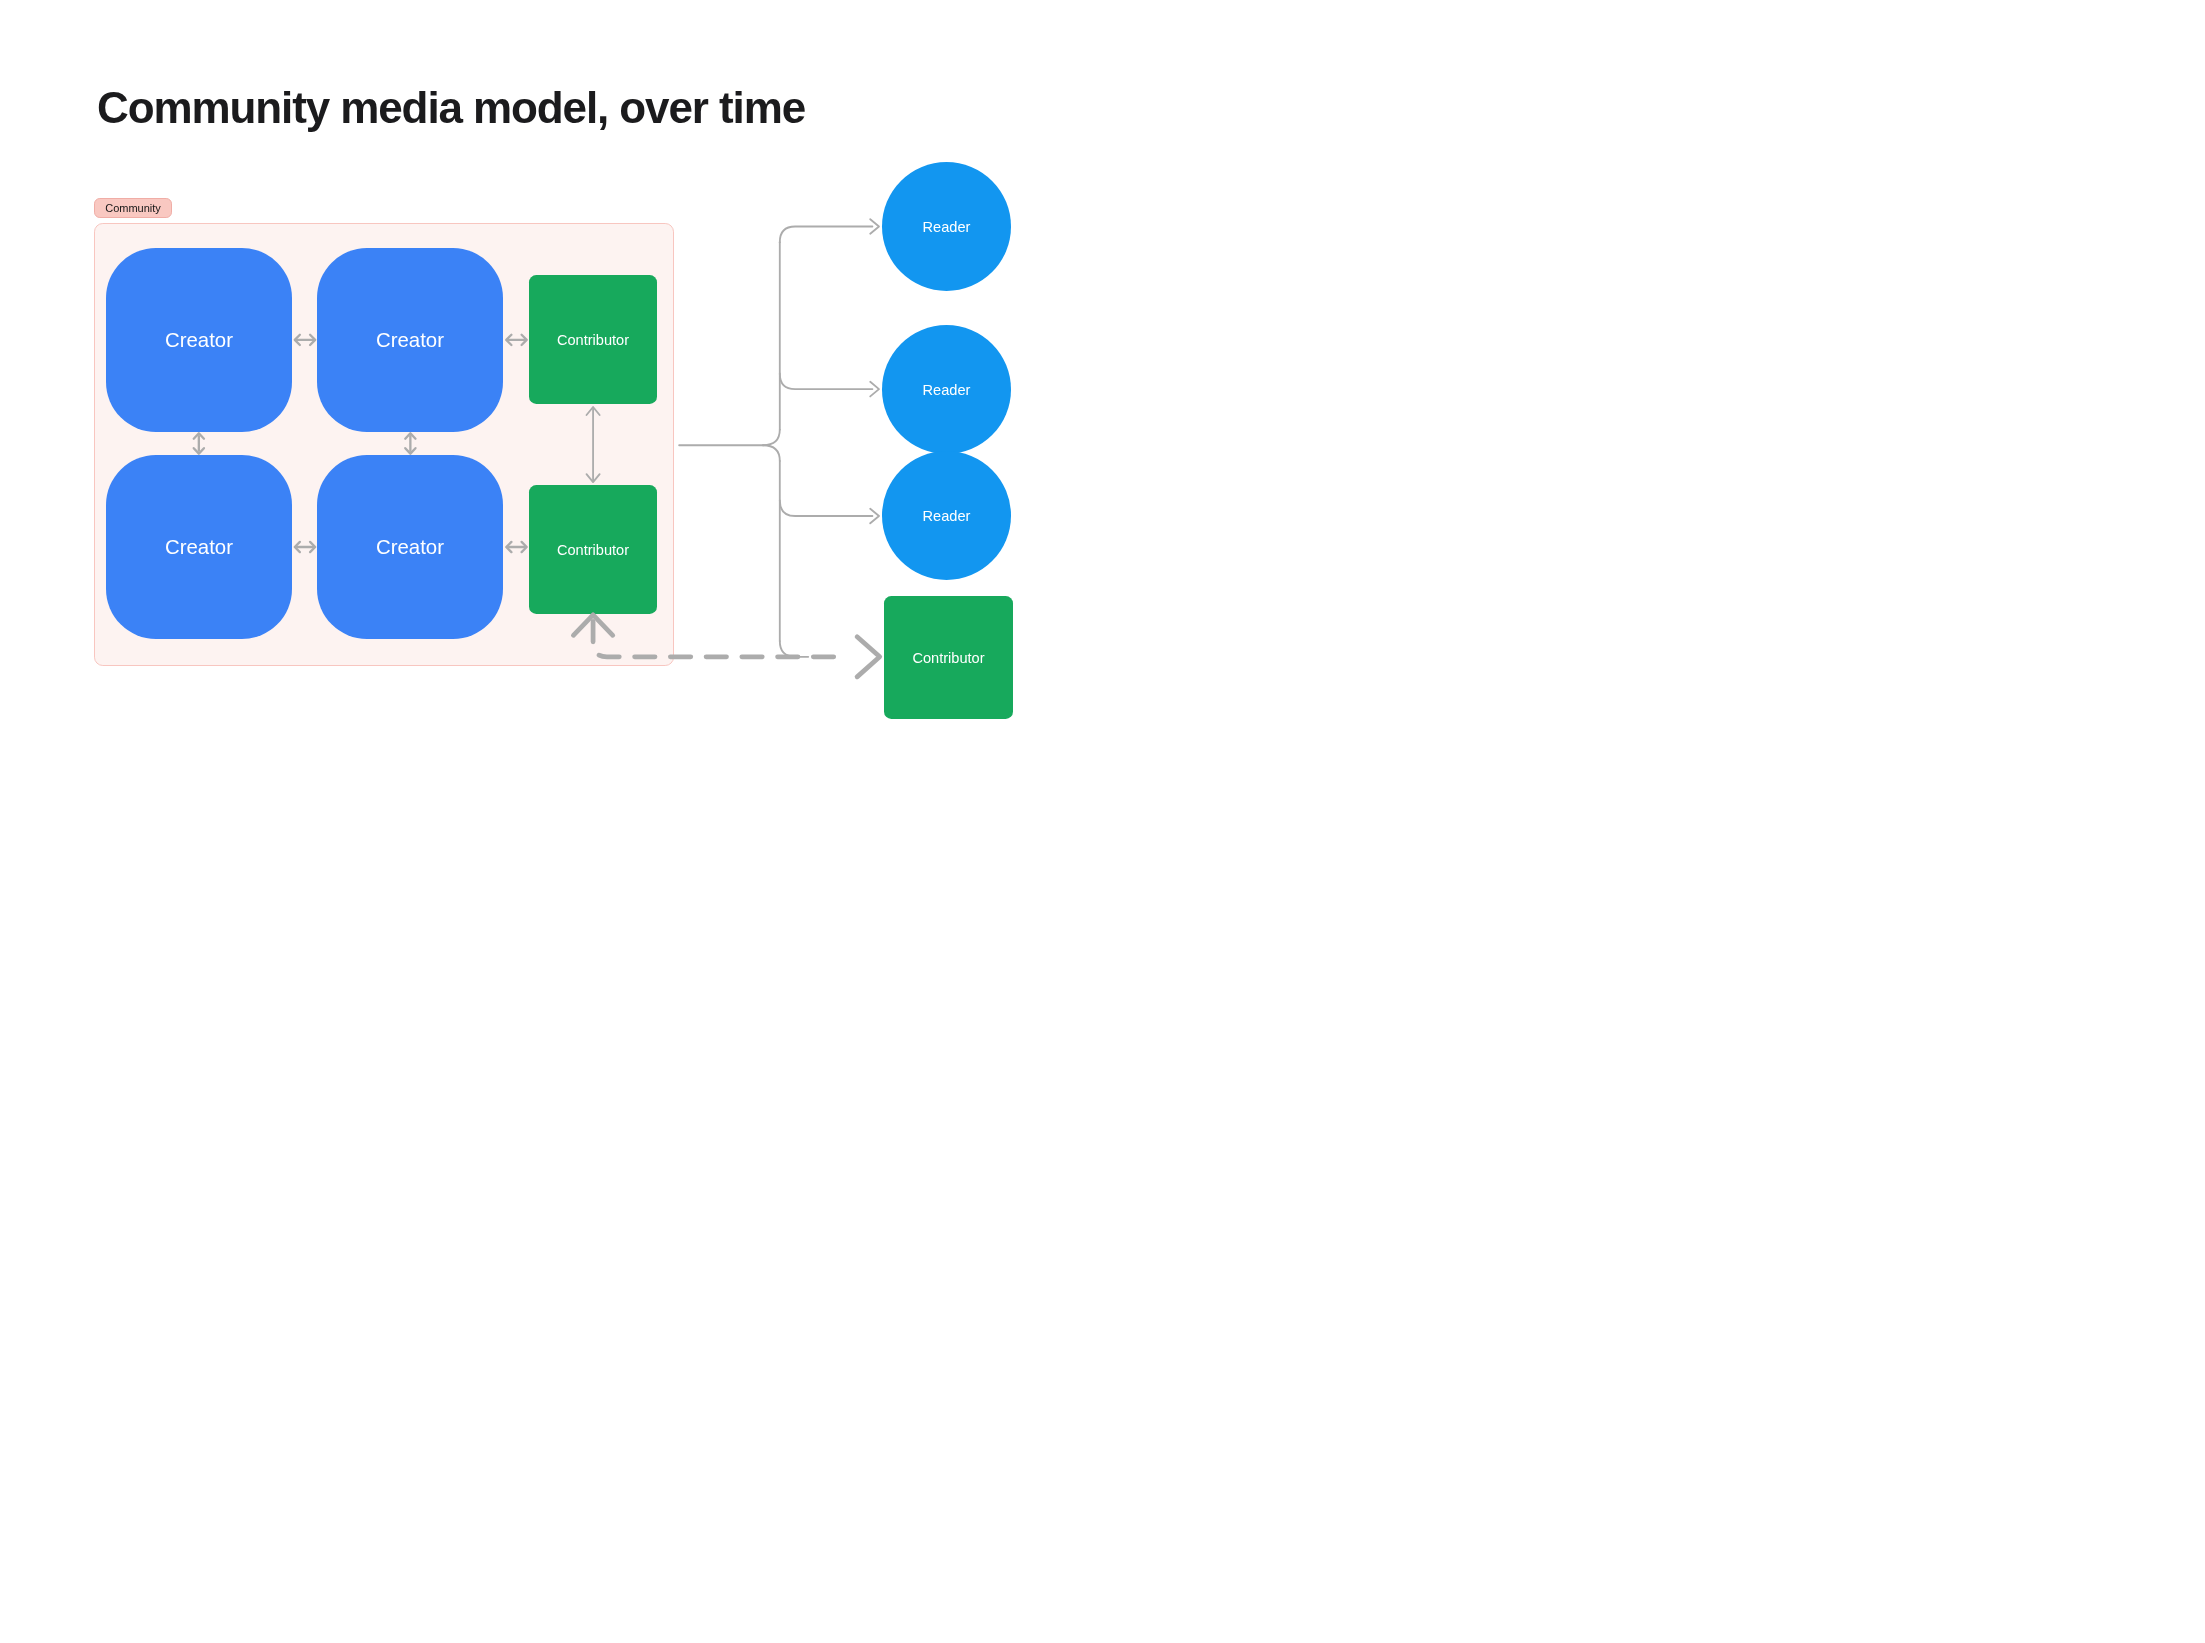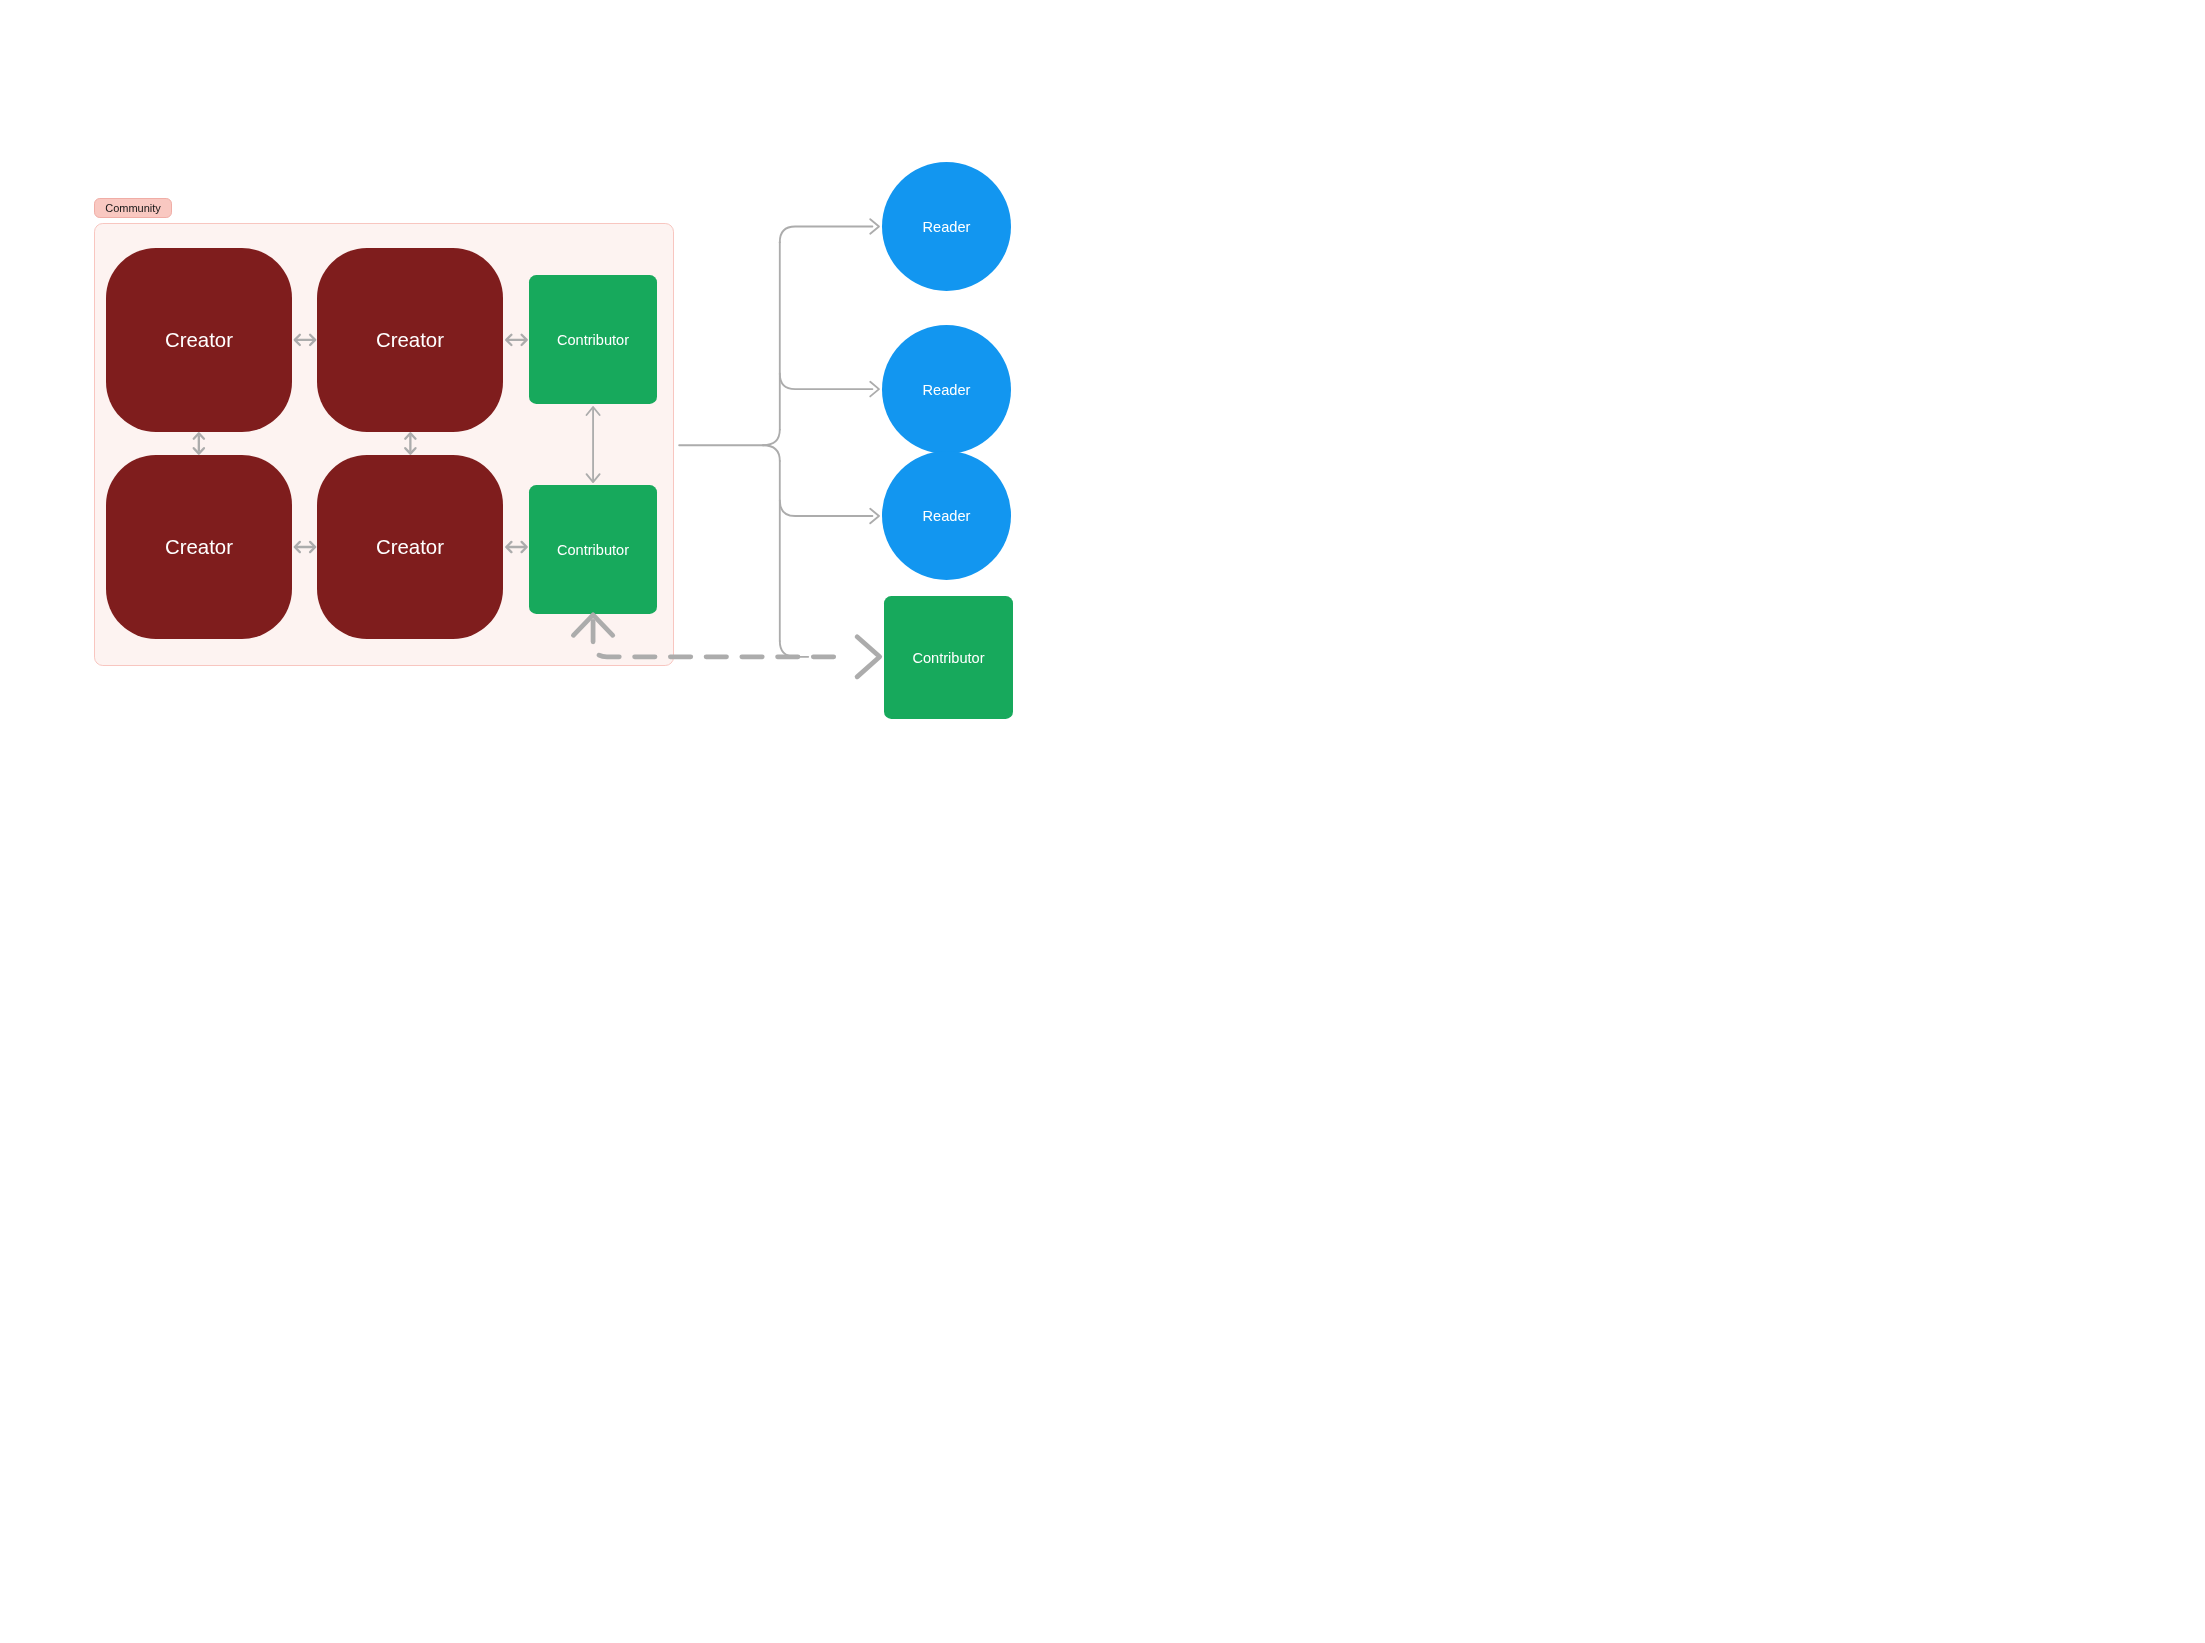--- a/index.html
+++ b/index.html
@@ -58,21 +58,21 @@
     display: flex;
     align-items: center;
     justify-content: center;
     color: #ffffff;
     font-weight: 400;
     text-align: center;
   }
   .creator {
     width: 186px;
     height: 184px;
-    background: #7f1d1d;
+    background: #3b82f6;
     border-radius: 50px;
     font-size: 20.4px;
   }
   .contributor {
     width: 128px;
     height: 129px;
     background: #17a95c;
     border-radius: 7.3px;
     font-size: 14.6px;
   }
@@ -97,20 +97,21 @@
     width: 1103px;
     height: 822px;
     pointer-events: none;
   }
 </style>
 </head>
 <body>
 
 <div class="canvas">
 
+  <div class="page-title">Community media model, over time</div>
 
   <div class="community-badge">Community</div>
 
   <div class="community-container"></div>
 
   <div class="node creator" style="left:106px; top:248px;">Creator</div>
   <div class="node creator" style="left:317px; top:248px;">Creator</div>
   <div class="node creator" style="left:106px; top:455px;">Creator</div>
   <div class="node creator" style="left:317px; top:455px;">Creator</div>
 

